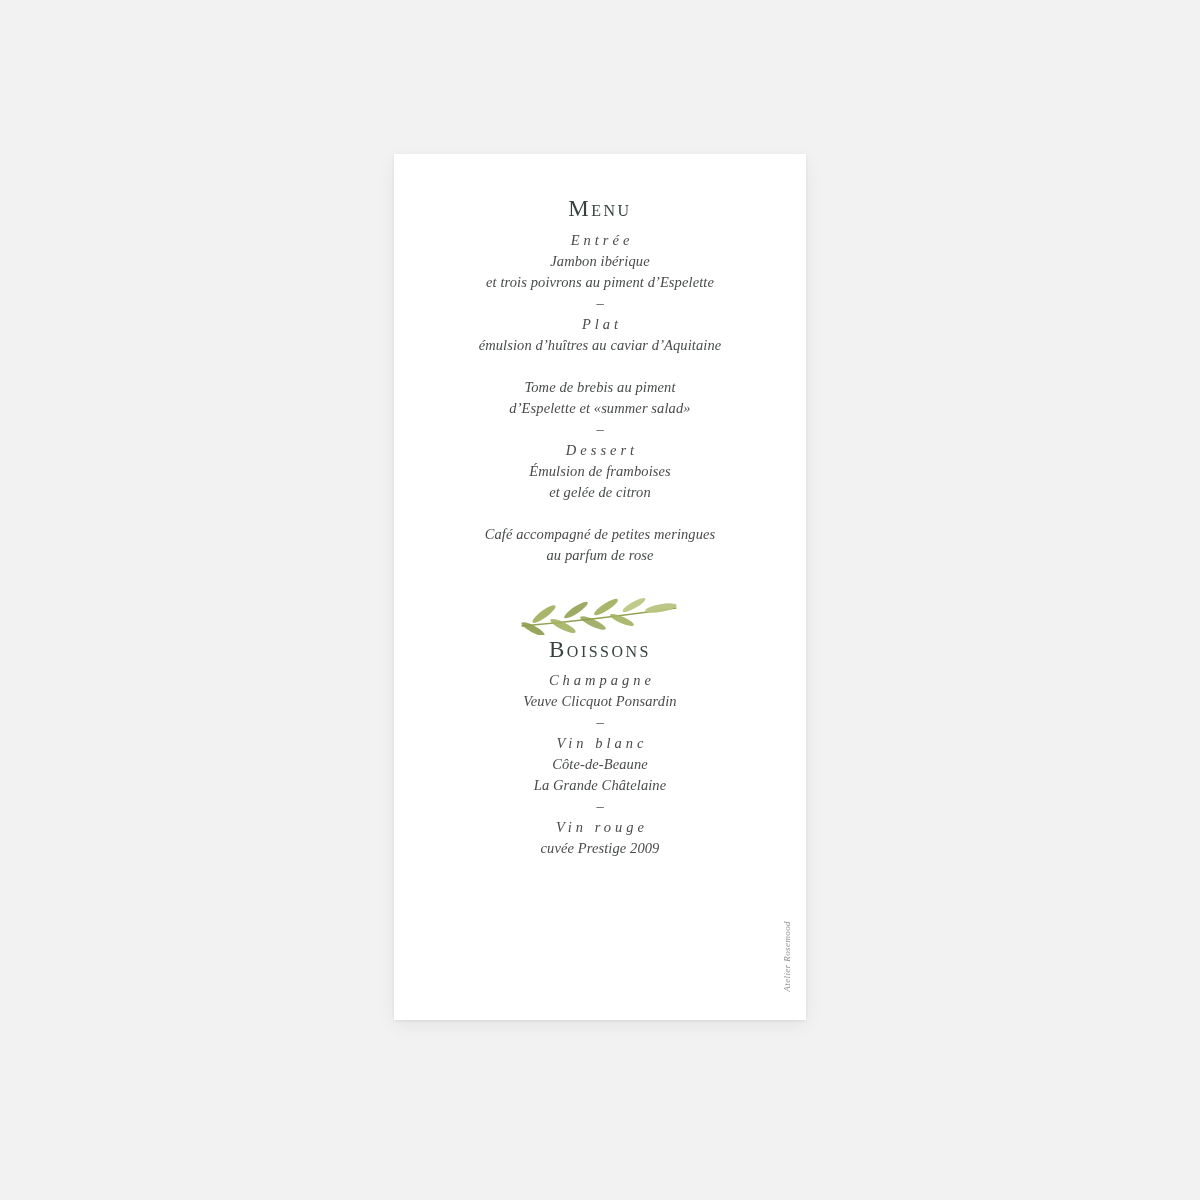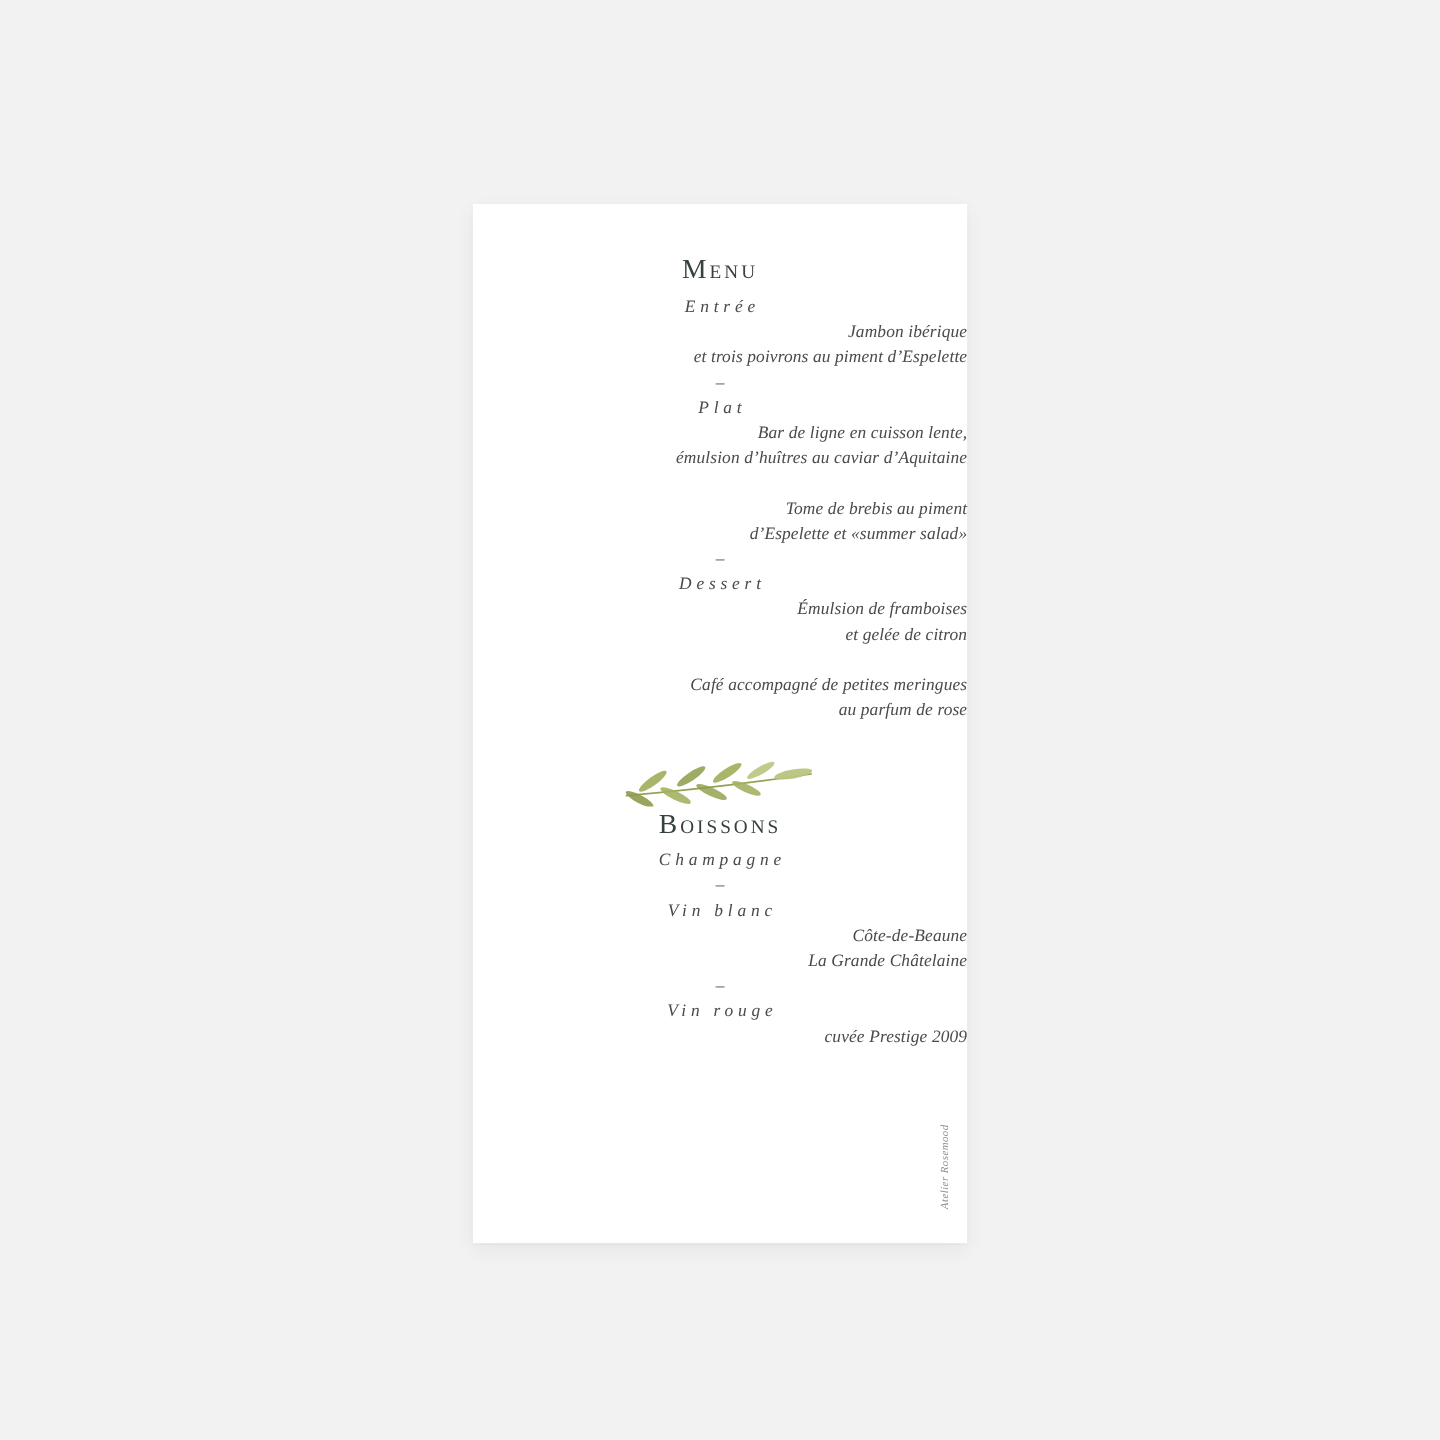--- a/index.html
+++ b/index.html
@@ -12,21 +12,21 @@
     font-family: "Liberation Serif", serif;
   }
   .stage {
     position: relative;
     width: 1200px;
     height: 1200px;
   }
   .menu-card {
     position: absolute;
     left: 394px;
-    top: 170px;
+    top: 154px;
     width: 412px;
     height: 866px;
     background: #ffffff;
     box-shadow: 0 1px 3px rgba(0,0,0,0.07), 0 6px 18px rgba(0,0,0,0.06);
   }
   .card-content {
     position: absolute;
     inset: 0;
     text-align: center;
     color: #474b49;
@@ -51,21 +51,20 @@
     text-indent: 4px; 
     color: #474b49;
   }
   .label-first-food { margin-top: 8px; }
   .label-first-drinks { margin-top: 7px; font-style: italic; }
   .dish-line {
     font-style: italic;
     font-size: 14.5px;
     line-height: 21px;
     letter-spacing: 0.1px;
-    text-align: right;
   }
   .divider-line {
     font-style: italic;
     font-size: 14.5px;
     line-height: 21px;
   }
   .spacer-line { height: 21px; }
   .leaf-wrap {
     margin-top: 31px;
     height: 40px;
@@ -97,21 +96,20 @@
 
       <h1 class="section-title title-food">Menu</h1>
 
       <div class="course-label label-first-food">Entrée</div>
       <div class="dish-line">Jambon ibérique</div>
       <div class="dish-line">et trois poivrons au piment d’Espelette</div>
 
       <div class="divider-line">–</div>
 
       <div class="course-label">Plat</div>
-      <div class="dish-line">Bar de ligne en cuisson lente,</div>
       <div class="dish-line">émulsion d’huîtres au caviar d’Aquitaine</div>
 
       <div class="spacer-line"></div>
 
       <div class="dish-line">Tome de brebis au piment</div>
       <div class="dish-line">d’Espelette et «summer salad»</div>
 
       <div class="divider-line">–</div>
 
       <div class="course-label">Dessert</div>
@@ -139,20 +137,21 @@
             <ellipse cx="102" cy="25" rx="13" ry="3.3" fill="#a3b162" fill-opacity="0.9" transform="rotate(24 102 25)"></ellipse>
 
             <ellipse cx="141" cy="13" rx="16" ry="3.8" fill="#b9c47e" fill-opacity="0.95" transform="rotate(-10 141 13)"></ellipse>
           </svg>
         </span>
       </div>
 
       <h1 class="section-title title-drinks">Boissons</h1>
 
       <div class="course-label label-first-drinks">Champagne</div>
+      <div class="dish-line">Veuve Clicquot Ponsardin</div>
 
       <div class="divider-line">–</div>
 
       <div class="course-label">Vin blanc</div>
       <div class="dish-line">Côte-de-Beaune</div>
       <div class="dish-line">La Grande Châtelaine</div>
 
       <div class="divider-line">–</div>
 
       <div class="course-label">Vin rouge</div>

